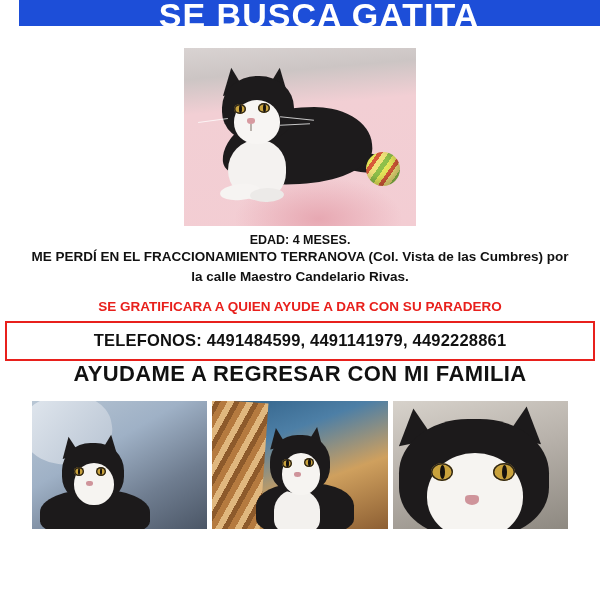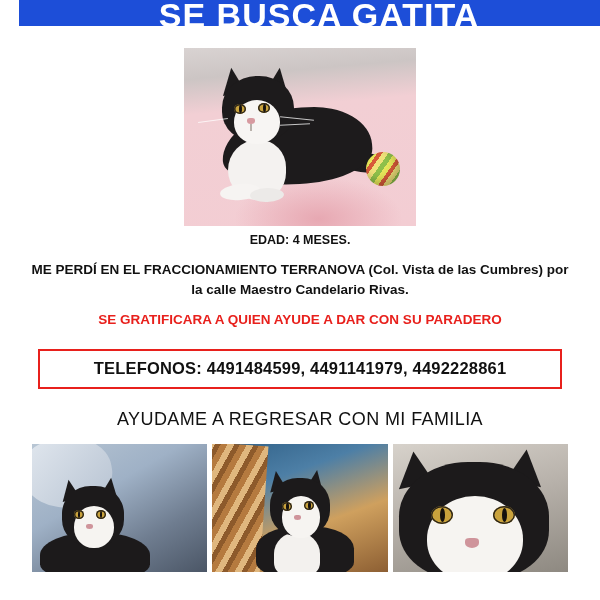--- a/index.html
+++ b/index.html
@@ -203,51 +203,49 @@
     font-size: 22px;
     font-weight: bold;
     letter-spacing: 0.5px;
   }
   .age-line {
     margin-top: 7px;
     font-size: 12.5px;
     font-weight: bold;
   }
   .lost-text {
-    margin-top: 13px;
     width: 545px;
     text-align: center;
     font-size: 13.5px;
     font-weight: bold;
     line-height: 1.45;
   }
   .reward-line {
     margin-top: 13px;
     font-size: 13.5px;
     font-weight: bold;
     color: #e8201c;
     text-align: center;
   }
   .phone-box {
-    margin-top: 22px;
-    width: 524px;
+    margin-top: 7px;
+    width: 590px;
     border: 2.5px solid #e8201c;
     box-sizing: border-box;
     padding: 8px 4px 9px;
     text-align: center;
   }
   .phone-text {
     font-size: 16.5px;
     font-weight: bold;
     letter-spacing: 0.2px;
   }
   .help-line {
-    margin-top: 20px;
-    font-size: 18px;
-    font-weight: normal;
+    font-size: 22px;
+    font-weight: bold;
     letter-spacing: 0.4px;
   }
   
   .strip {
     margin-top: 14px;
     width: 536px;
     height: 128px;
     display: flex;
     gap: 5px;
     overflow: hidden;

